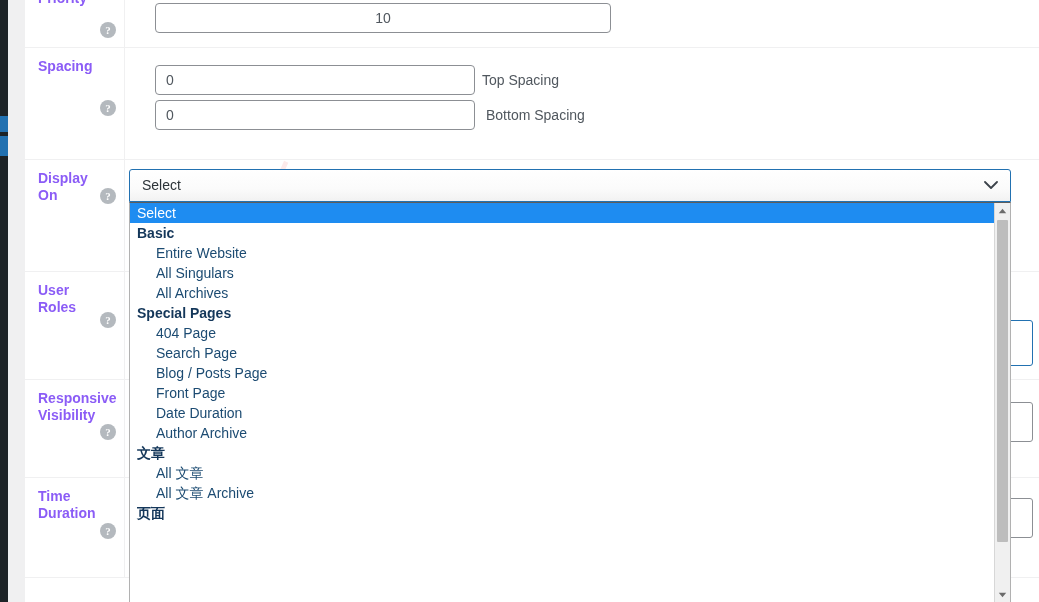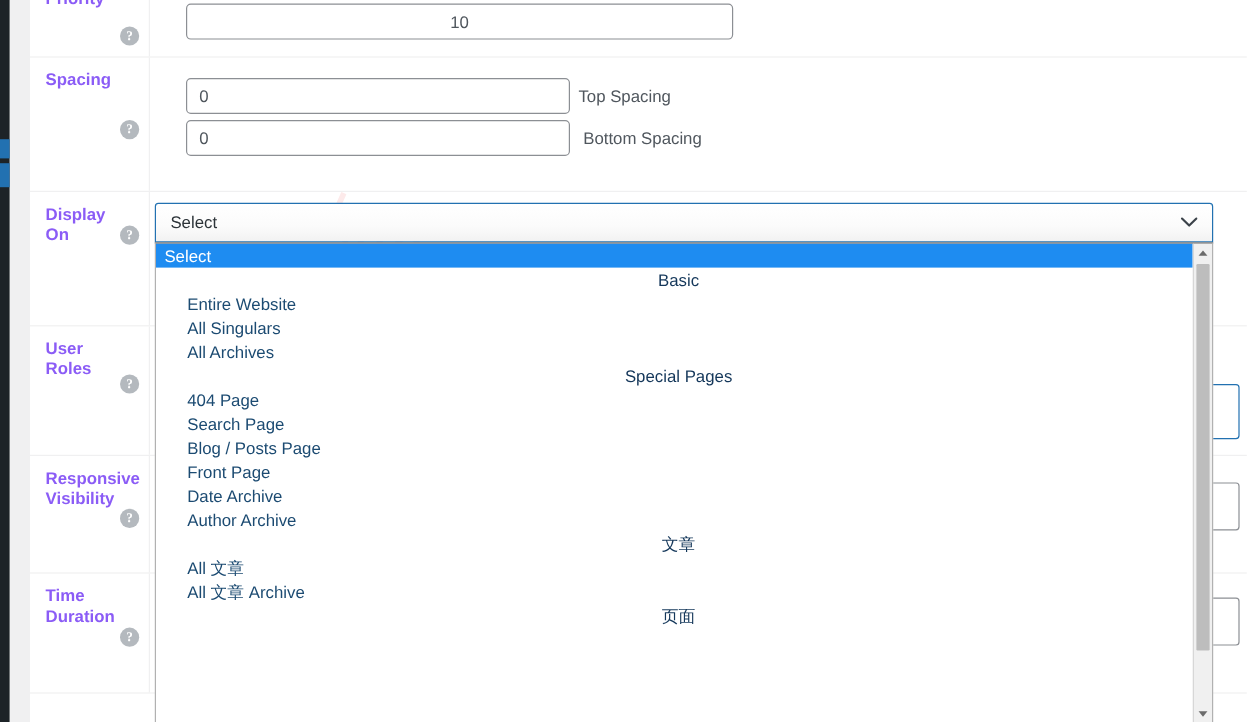--- a/index.html
+++ b/index.html
@@ -238,24 +238,23 @@
   .dd-item {
     height: 20px;
     line-height: 20px;
     font-size: 14px;
     color: #1c4b72;
     padding-left: 26px;
     white-space: nowrap;
     font-family: "Liberation Sans", "DejaVu Sans", sans-serif;
   }
   .dd-item.group {
-    font-weight: normal;
+    font-weight: bold;
     color: #14375a;
     padding-left: 7px;
-    text-align: center;
   }
   .dd-item.selected {
     background: #1e8cf1;
     color: #ffffff;
     font-weight: normal;
     padding-left: 7px;
   }
 
   
   .dd-scrollbar {
@@ -379,21 +378,21 @@
       <div class="dd-item selected">Select</div>
       <div class="dd-item group">Basic</div>
       <div class="dd-item">Entire Website</div>
       <div class="dd-item">All Singulars</div>
       <div class="dd-item">All Archives</div>
       <div class="dd-item group">Special Pages</div>
       <div class="dd-item">404 Page</div>
       <div class="dd-item">Search Page</div>
       <div class="dd-item">Blog / Posts Page</div>
       <div class="dd-item">Front Page</div>
-      <div class="dd-item">Date Archive</div>
+      <div class="dd-item">Date Duration</div>
       <div class="dd-item">Author Archive</div>
       <div class="dd-item group">文章</div>
       <div class="dd-item">All 文章</div>
       <div class="dd-item">All 文章 Archive</div>
       <div class="dd-item group">页面</div>
     </div>
   <div class="dd-scrollbar">
     <div class="sb-btn up">
       <svg width="9" height="6" viewBox="0 0 9 6" aria-hidden="true">
         <path d="M4.5 0.8 L8.2 5.2 L0.8 5.2 Z" fill="#6b6b6b"></path>

